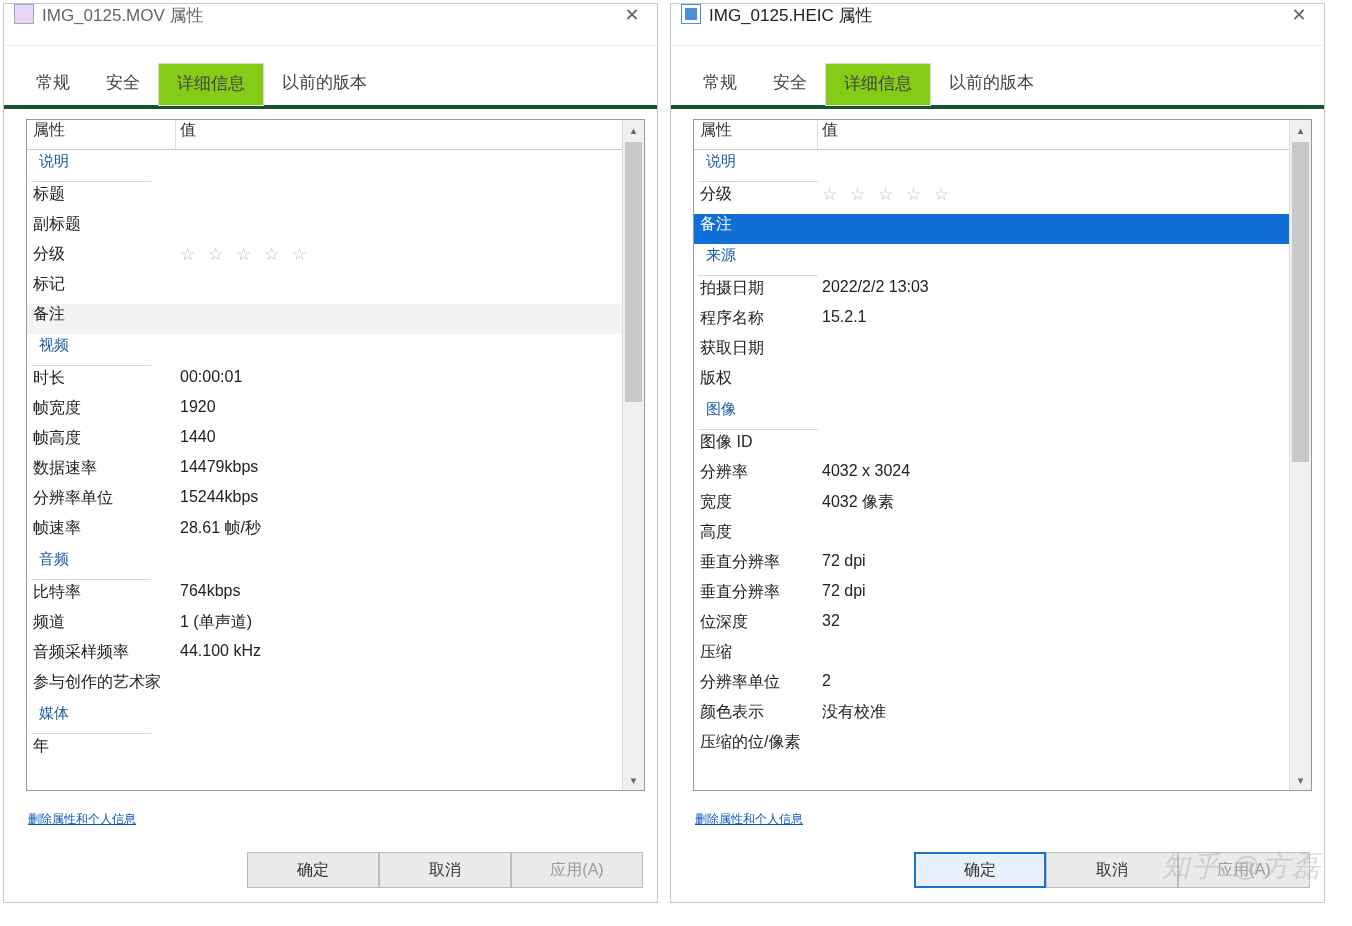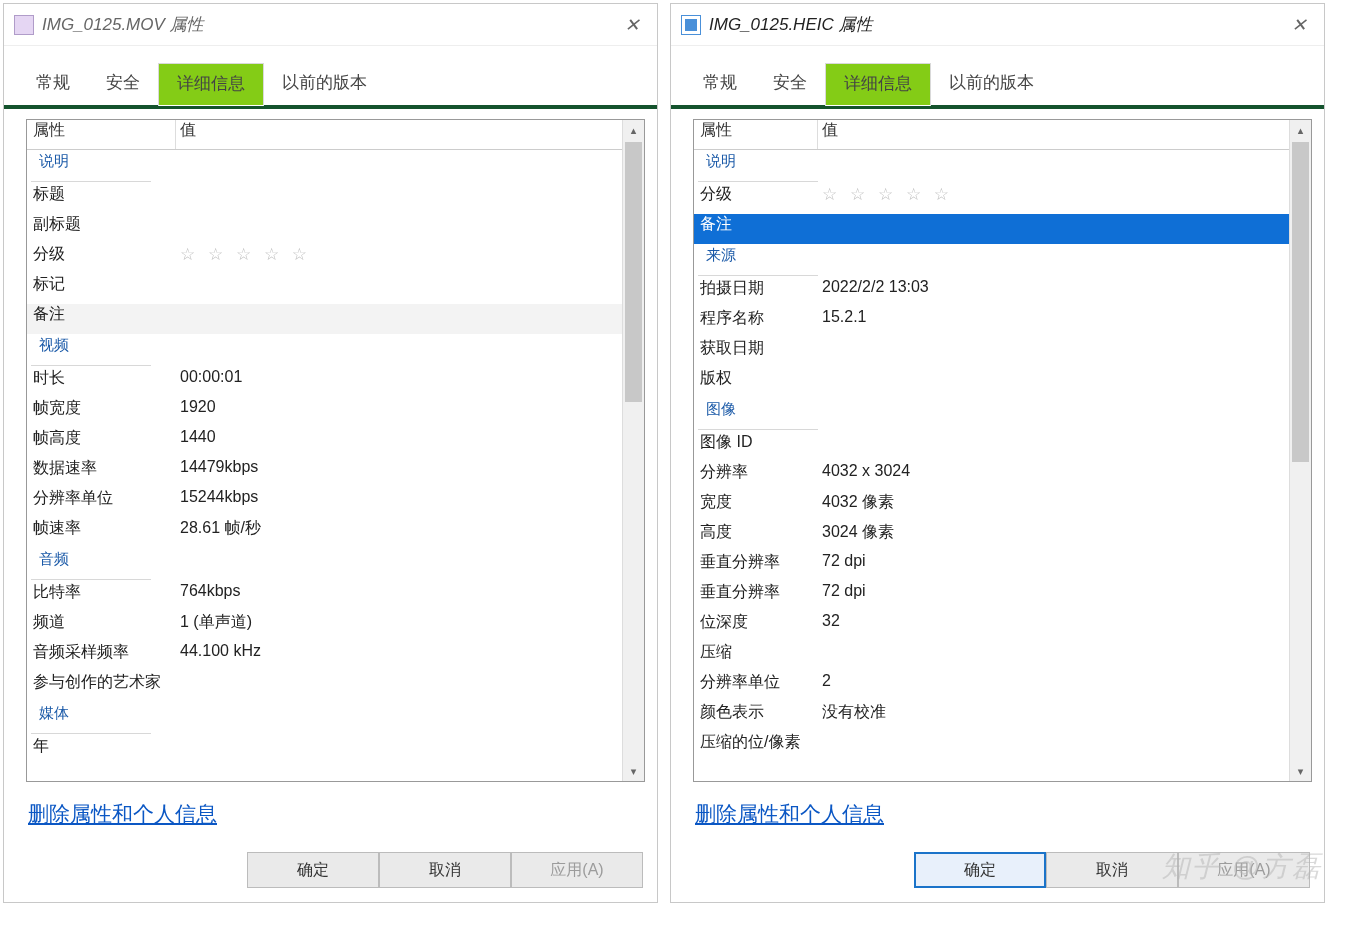--- a/index.html
+++ b/index.html
@@ -32,24 +32,23 @@
     background: #fff;
     border: 1px solid #c8c8c8;
     display: flex;
     flex-direction: column;
   }
   .dialog.left { left: 3px; top: 3px; width: 655px; height: 900px; }
   .dialog.right { left: 670px; top: 3px; width: 655px; height: 900px; }
   .titlebar {
     height: 42px;
     display: flex;
-    align-items: center;
+    align-items: flex-start;
     padding-left: 10px;
     border-bottom: 1px solid #eee;
-    font-style: italic;
   }
   .title-icon {
     width: 20px; height: 20px;
     margin-right: 8px;
     display: inline-block;
   }
   .title-icon.mov { background: #e5d6f3; border: 1px solid #b09cc9; }
   .title-icon.heic { background: #fff; border: 1px solid #4a90d9; position: relative; }
   .title-icon.heic::after { content:""; position:absolute; inset:3px; background:#4a90d9; }
   .title-text { font-size: 17px; color: #666; flex: 1; }
@@ -128,21 +127,21 @@
   .row.section .c1 { color: #1b5aa8; padding-left: 8px; border-bottom: 1px solid #d8d8d8; width:120px; }
   .row.section { margin-top: 2px; margin-bottom: 2px; }
   .row.data { font-size: 16px; color: #222; }
   .row.selected { background: #0f6fd6; color: #fff; }
   .row.hover { background: #f3f3f3; }
   .c1 { width: 145px; padding-left: 2px; }
   .c2 { flex: 1; padding-left: 4px; }
   .right .c1 { width: 120px; }
   .stars { color: #bfbfbf; letter-spacing: 4px; font-size: 17px; }
   .link-row { padding: 18px 0 12px 2px; }
-  .link { color: #0b57c4; text-decoration: underline; font-size: 21px; cursor: pointer; }
+  .link { color: #0b57c4; text-decoration: underline; font-size: 12px; cursor: pointer; }
   .buttons {
     display: flex;
     justify-content: flex-end;
     gap: 0;
     padding: 12px 14px 14px;
   }
   .btn {
     min-width: 132px;
     height: 36px;
     background: #eaeaea;
@@ -327,21 +326,20 @@
         <div class="row data">
             <div class="c1">分辨率</div>
             <div class="c2">4032 x 3024</div>
           </div>
         <div class="row data">
             <div class="c1">宽度</div>
             <div class="c2">4032 像素</div>
           </div>
         <div class="row data">
             <div class="c1">高度</div>
-            <div class="c2">3024 像素</div>
           </div>
         <div class="row data">
             <div class="c1">垂直分辨率</div>
             <div class="c2">72 dpi</div>
           </div>
         <div class="row data">
             <div class="c1">垂直分辨率</div>
             <div class="c2">72 dpi</div>
           </div>
         <div class="row data">

